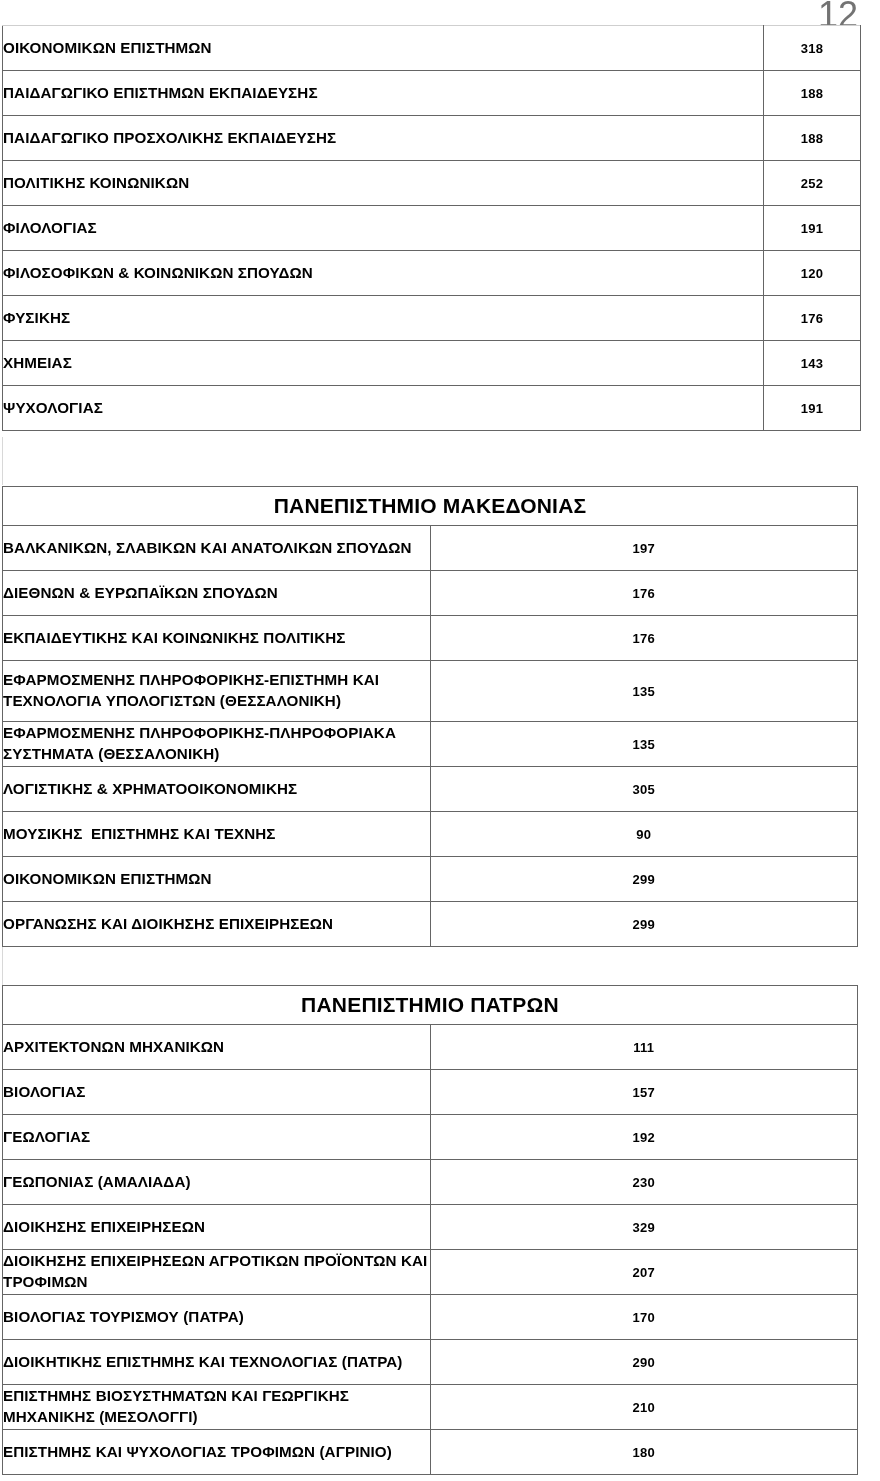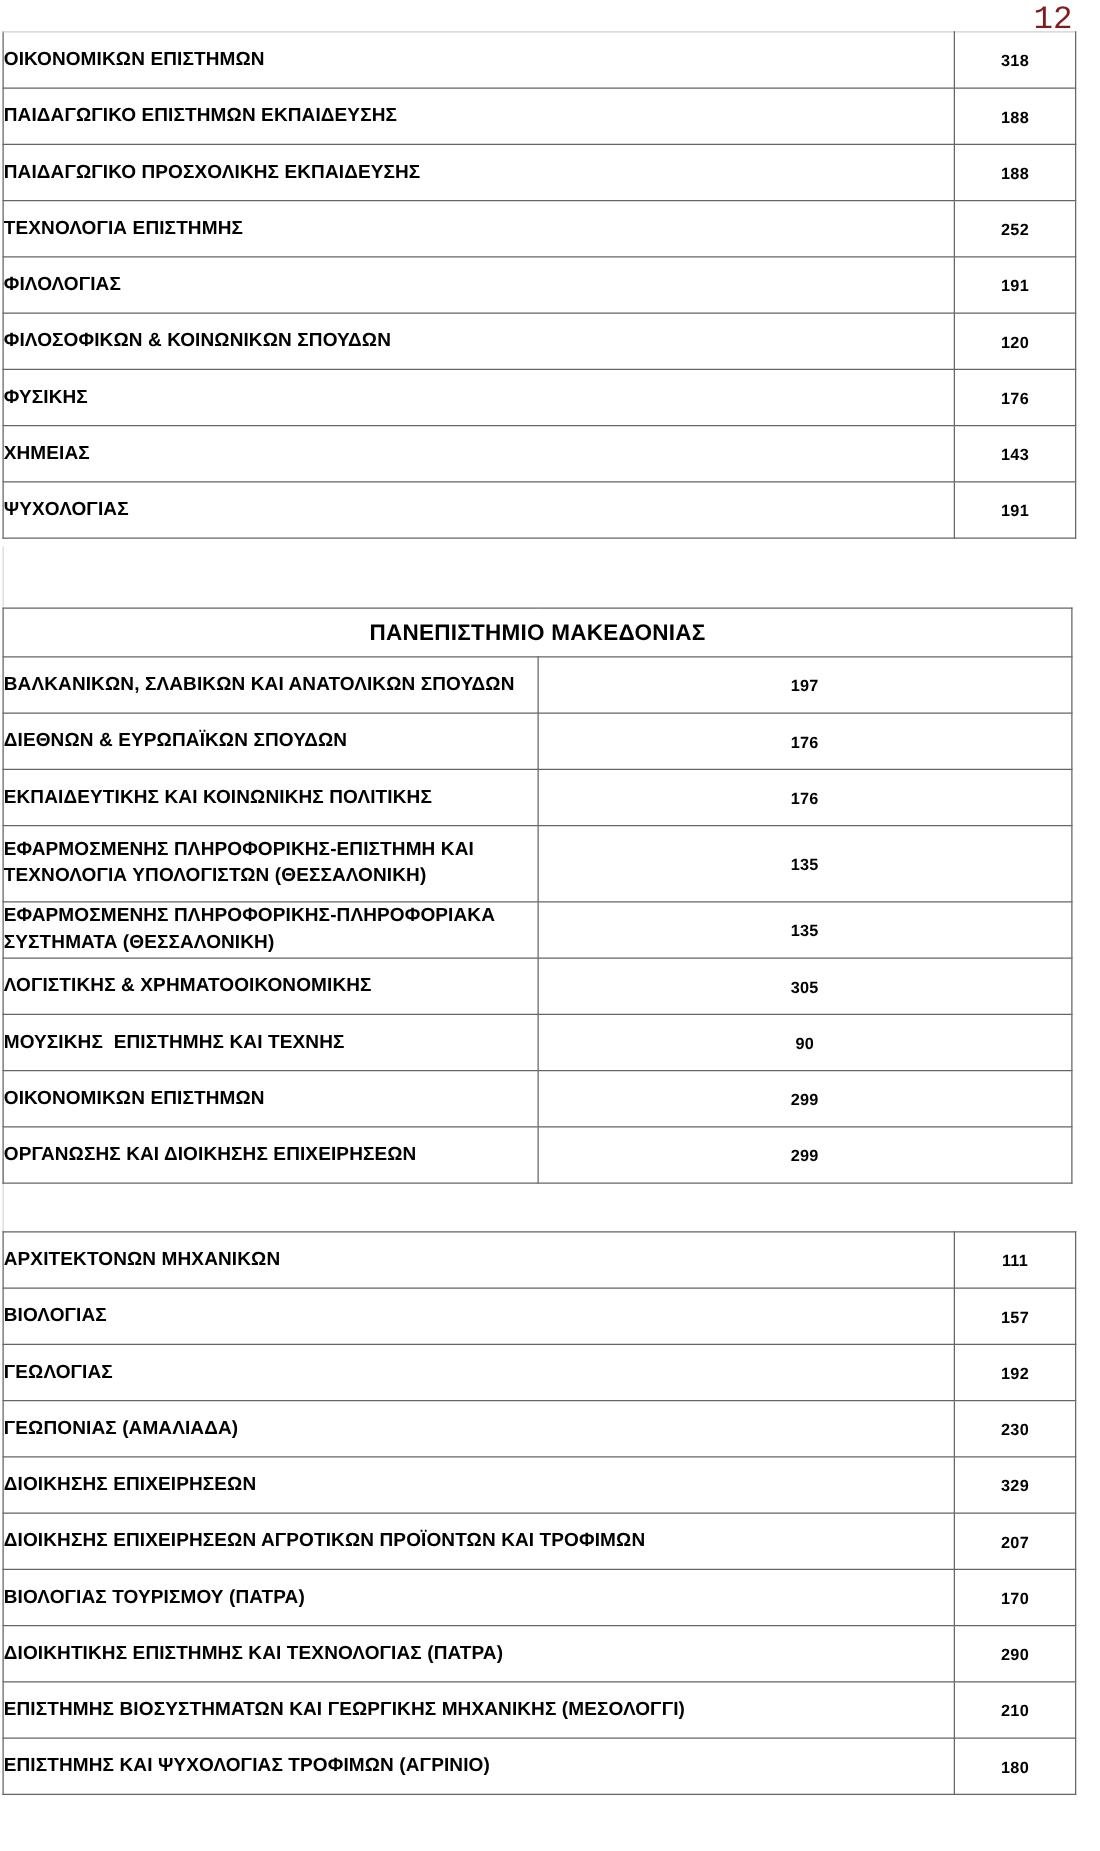--- a/index.html
+++ b/index.html
@@ -22,24 +22,24 @@
     width: 880px;
     height: 1481px;
     box-sizing: border-box;
   }
 
   
   .page-number {
     position: absolute;
     top: 0px;
     right: 22px;
-    font-family: Liberation Mono, monospace;
-    font-size: 26px;
+    font-family: Liberation Sans, sans-serif;
+    font-size: 36px;
     line-height: 30px;
-    color: #7f1d1d;
+    color: #737373;
     letter-spacing: 0px;
   }
 
   
   .table-block {
     position: absolute;
     left: 2px;
     width: 856px;
     border-collapse: collapse;
   }
@@ -75,21 +75,21 @@
     font-weight: 700;
     font-size: 13px;
     letter-spacing: 0.2px;
   }
 
   
   td.section-head {
     background: #cccccc;
     text-align: center;
     font-weight: 700;
-    font-size: 18px;
+    font-size: 21px;
     letter-spacing: 0.2px;
     height: 38px;
     border: 1px solid #656565;
   }
 
   
   .continued tr:first-child td {
     border-top: 1px solid #cfcfcf;
   }
 
@@ -125,21 +125,21 @@
             </tr>
             <tr class="r">
               <td class="name">ΠΑΙΔΑΓΩΓΙΚΟ ΕΠΙΣΤΗΜΩΝ ΕΚΠΑΙΔΕΥΣΗΣ</td>
               <td class="value">188</td>
             </tr>
             <tr class="r">
               <td class="name">ΠΑΙΔΑΓΩΓΙΚΟ ΠΡΟΣΧΟΛΙΚΗΣ ΕΚΠΑΙΔΕΥΣΗΣ</td>
               <td class="value">188</td>
             </tr>
             <tr class="r">
-              <td class="name">ΤΕΧΝΟΛΟΓΙΑ ΕΠΙΣΤΗΜΗΣ</td>
+              <td class="name">ΠΟΛΙΤΙΚΗΣ ΚΟΙΝΩΝΙΚΩΝ</td>
               <td class="value">252</td>
             </tr>
             <tr class="r">
               <td class="name">ΦΙΛΟΛΟΓΙΑΣ</td>
               <td class="value">191</td>
             </tr>
             <tr class="r">
               <td class="name">ΦΙΛΟΣΟΦΙΚΩΝ &amp; ΚΟΙΝΩΝΙΚΩΝ ΣΠΟΥΔΩΝ</td>
               <td class="value">120</td>
             </tr>
@@ -199,20 +199,23 @@
             <tr class="r">
               <td class="name">ΟΡΓΑΝΩΣΗΣ ΚΑΙ ΔΙΟΙΚΗΣΗΣ ΕΠΙΧΕΙΡΗΣΕΩΝ</td>
               <td class="value">299</td>
             </tr>
           </tbody>
         </table>
       </div>
       <div class="table-block" style="top: 985px;">
         <table class="grid">
           <tbody>
+            <tr>
+              <td class="section-head" colspan="2">ΠΑΝΕΠΙΣΤΗΜΙΟ ΠΑΤΡΩΝ</td>
+            </tr>
             <tr class="r">
               <td class="name">ΑΡΧΙΤΕΚΤΟΝΩΝ ΜΗΧΑΝΙΚΩΝ</td>
               <td class="value">111</td>
             </tr>
             <tr class="r">
               <td class="name">ΒΙΟΛΟΓΙΑΣ</td>
               <td class="value">157</td>
             </tr>
             <tr class="r">
               <td class="name">ΓΕΩΛΟΓΙΑΣ</td>

